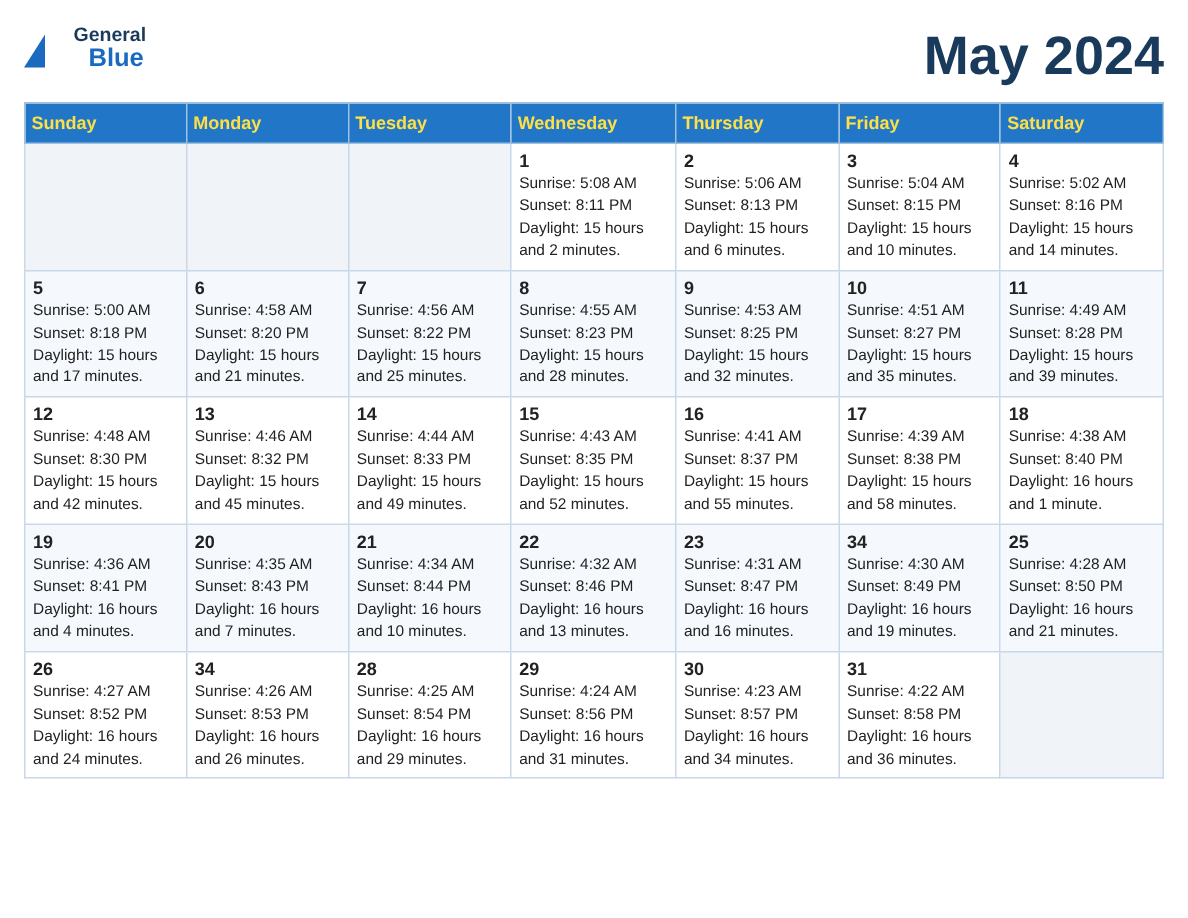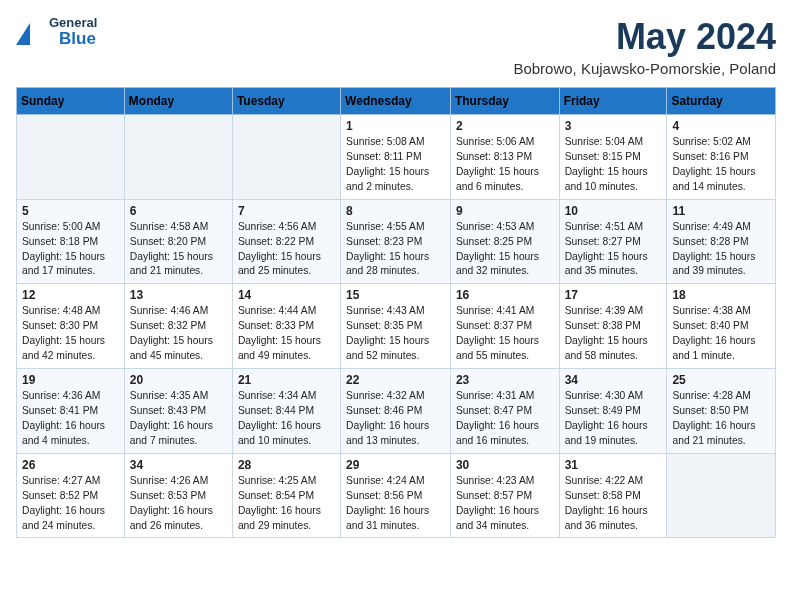--- a/index.html
+++ b/index.html
@@ -33,21 +33,21 @@
       border-left: 14px solid transparent;
       border-bottom: 22px solid #1a6abf;
       margin-top: 4px;
     }
     .title-block { text-align: right; margin-left: 29px; }
     .month-year { font-size: 36px; font-weight: bold; color: #1a3a5c; }
     .location { font-size: 15px; color: #333; margin-top: 2px; }
     .calendar { width: 100%; border-collapse: collapse; }
     .calendar th {
       background: #2176c7;
-      color: #000000;
+      color: #fde047;
       font-size: 12px;
       font-weight: bold;
       padding: 6px 4px;
       text-align: left;
       border: 1px solid #a0c0e0;
     }
     .calendar td {
       border: 1px solid #c8d8e8;
       vertical-align: top;
       padding: 4px 5px;
@@ -69,21 +69,20 @@
 <div class="header">
   <div class="logo">
     <div class="logo-triangle"></div>
     <div class="logo-text">
       <span class="logo-general">General</span>
       <span class="logo-blue">Blue</span>
     </div>
   </div>
   <div class="title-block">
     <div class="month-year">May 2024</div>
-    <div class="location">Bobrowo, Kujawsko-Pomorskie, Poland</div>
   </div>
 </div>
 
 <table class="calendar">
   <thead>
     <tr>
     <th>Sunday</th>
         <th>Monday</th>
         <th>Tuesday</th>
         <th>Wednesday</th>

